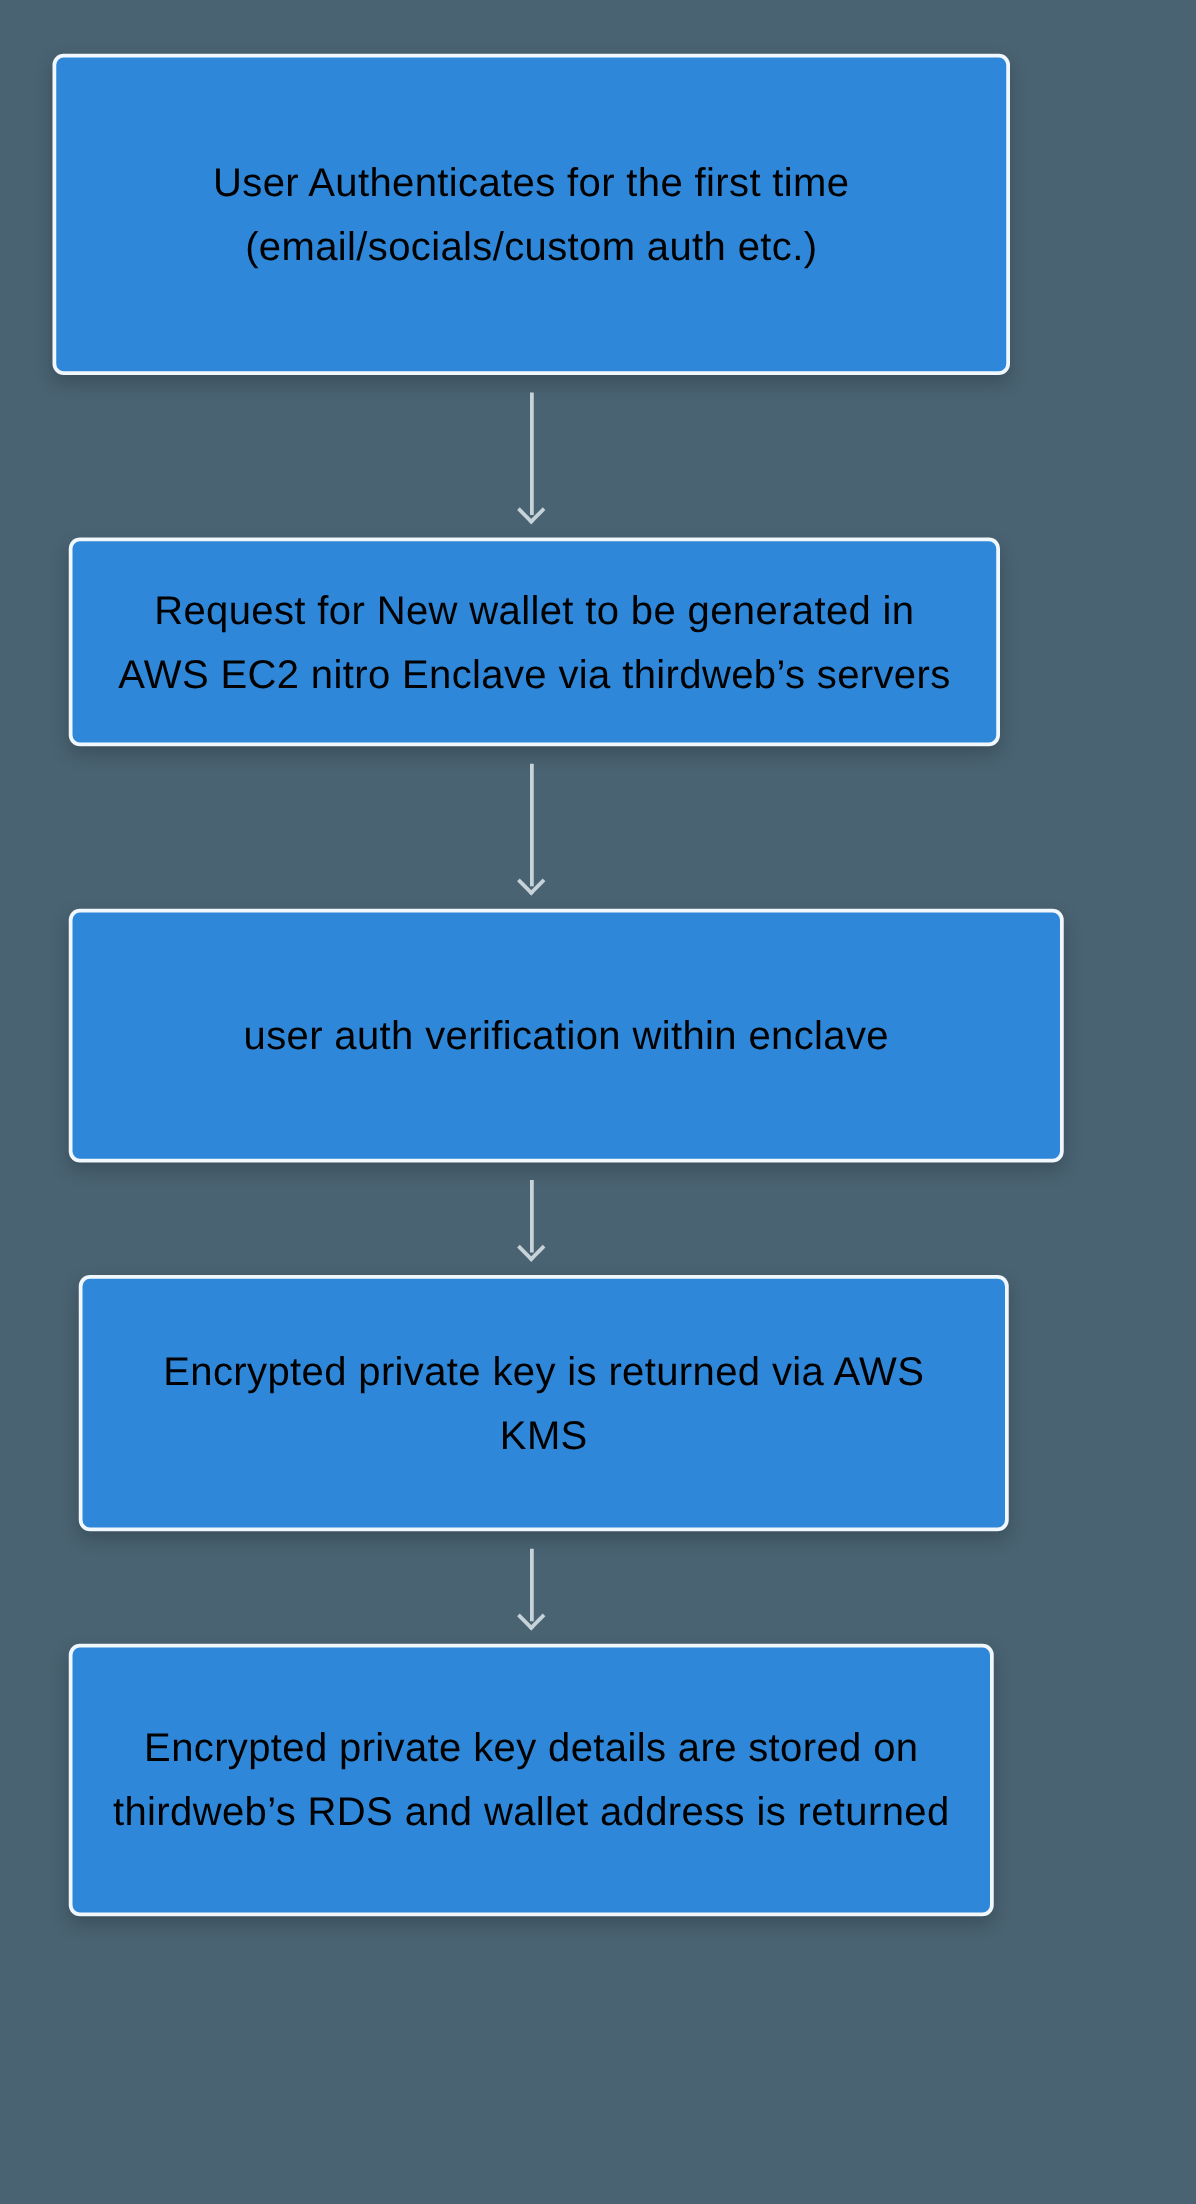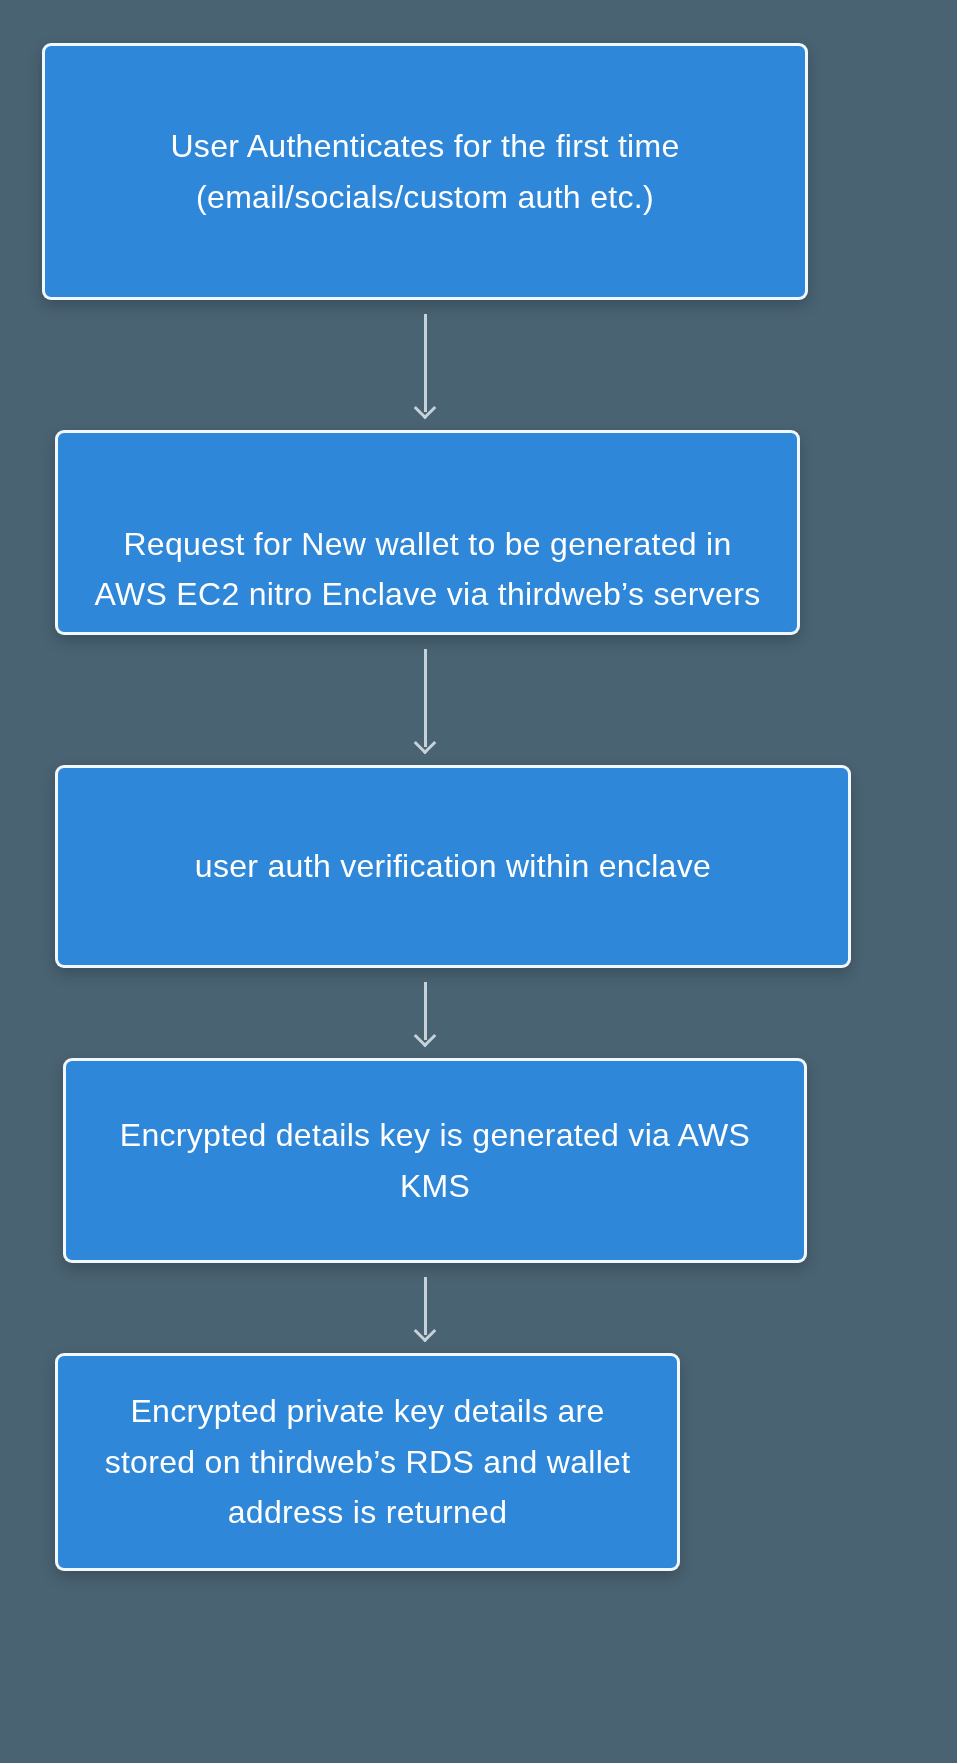--- a/index.html
+++ b/index.html
@@ -19,37 +19,37 @@
     padding-top: 43px;
     display: flex;
     flex-direction: column;
     align-items: flex-start;
   }
   .node {
     box-sizing: border-box;
     background: #2e87d8;
     border: 3px solid rgba(255,255,255,0.93);
     border-radius: 9px;
-    color: #ffffff;
+    color: #000000;
     display: flex;
     align-items: center;
     justify-content: center;
     text-align: center;
     font-size: 32px;
     line-height: 1.58;
-    padding: 12px 28px;
+    padding: 22px 28px;
     box-shadow: 0 6px 14px rgba(18,30,40,0.28);
     letter-spacing: 0.3px;
   }
   .node-label { display: block; }
   .n1 { width: 766px; height: 257px; margin-left: 0; }
-  .n2 { width: 745px; height: 205px; margin-left: 13px; align-items: flex-end; }
+  .n2 { width: 745px; height: 167px; margin-left: 13px; }
   .n3 { width: 796px; height: 203px; margin-left: 13px; }
   .n4 { width: 744px; height: 205px; margin-left: 21px; }
-  .n5 { width: 625px; height: 218px; margin-left: 13px; }
+  .n5 { width: 740px; height: 218px; margin-left: 13px; }
 
   .arrow {
     align-self: center;
     display: flex;
     flex-direction: column;
     align-items: center;
     justify-content: center;
     box-sizing: border-box;
   }
   .arrow-line {
@@ -95,21 +95,21 @@
   <div class="node n3">
     <span class="node-label">user auth verification within enclave</span>
   </div>
 
   <div class="arrow arrow-short">
     <div class="arrow-line"></div>
     <div class="arrow-head"></div>
   </div>
 
   <div class="node n4">
-    <span class="node-label">Encrypted details key is generated via AWS KMS</span>
+    <span class="node-label">Encrypted private key is returned via AWS KMS</span>
   </div>
 
   <div class="arrow arrow-short">
     <div class="arrow-line"></div>
     <div class="arrow-head"></div>
   </div>
 
   <div class="node n5">
     <span class="node-label">Encrypted private key details are stored on thirdweb’s RDS and wallet address is returned</span>
   </div>

